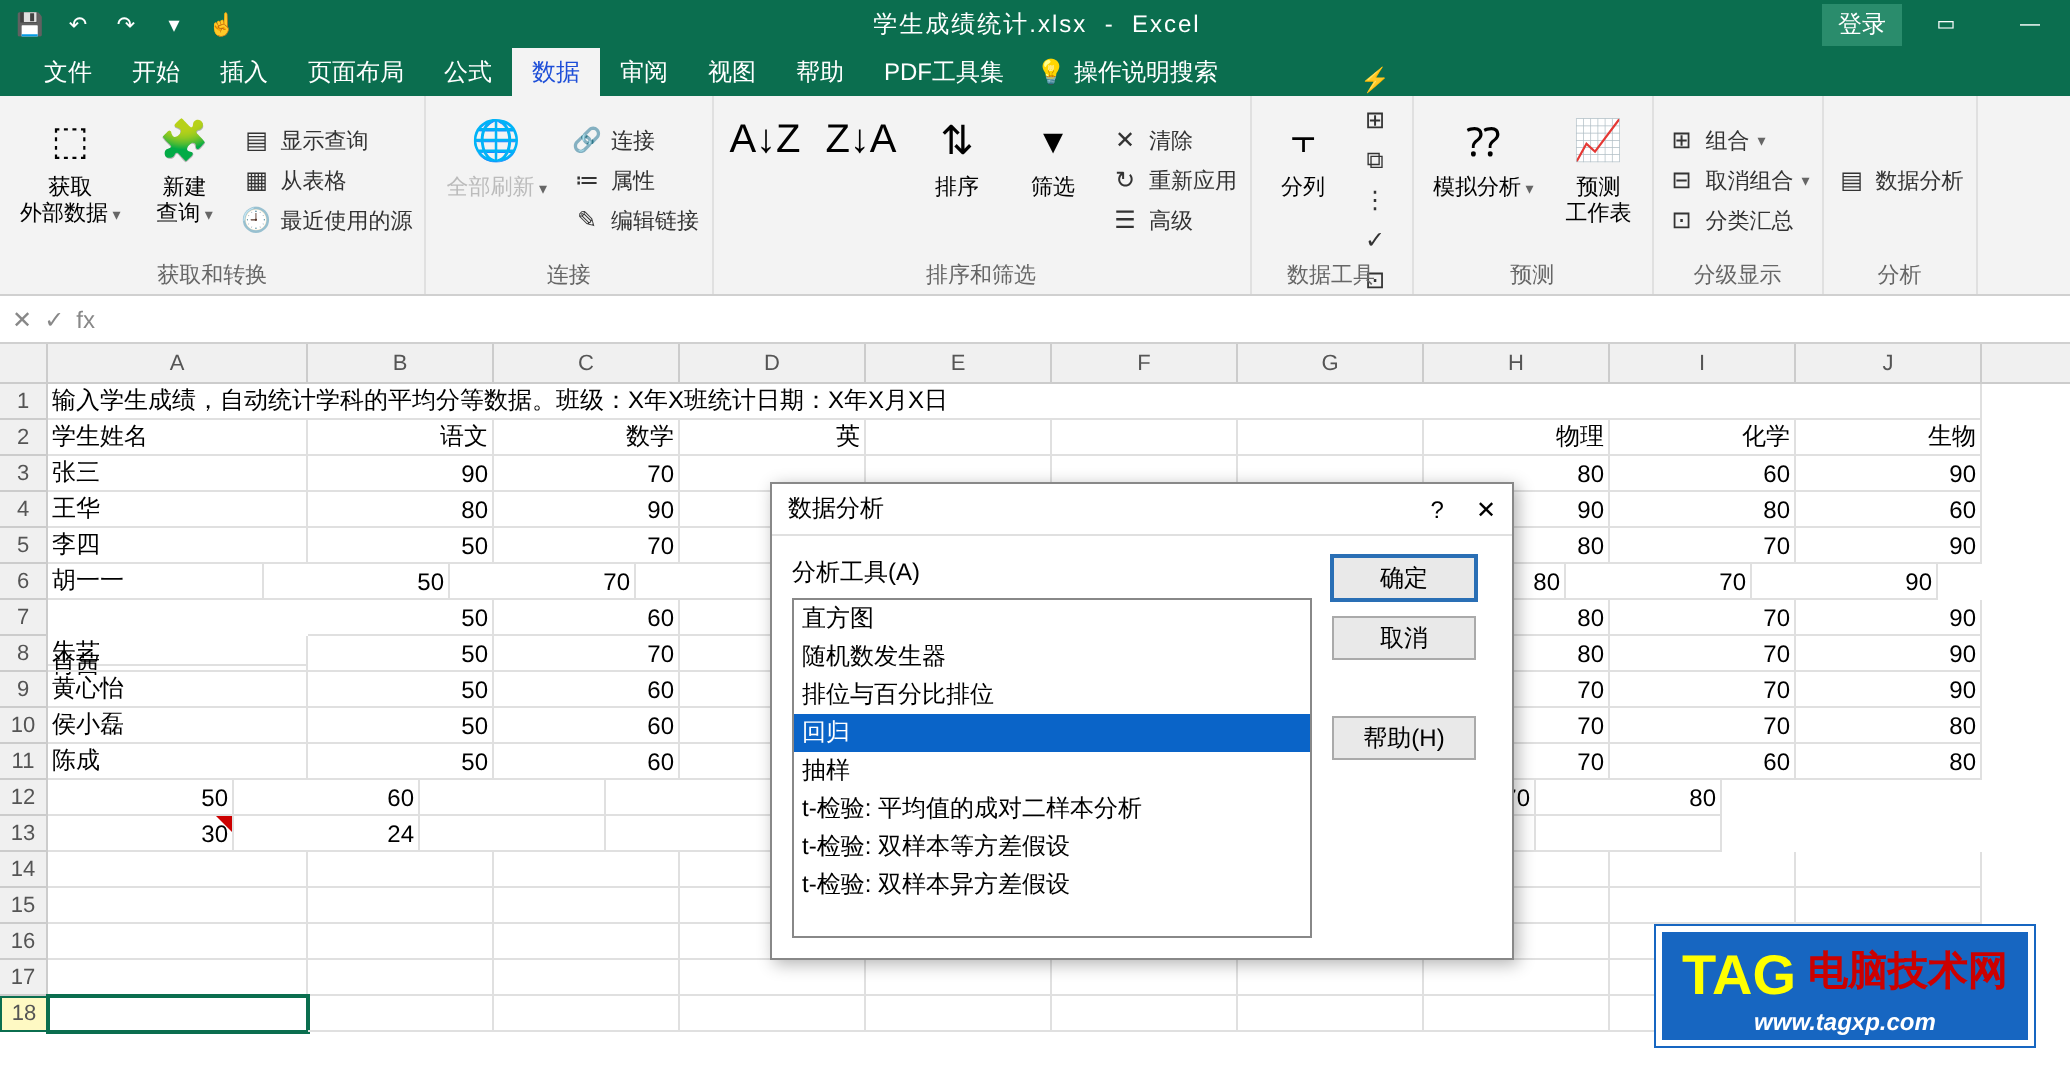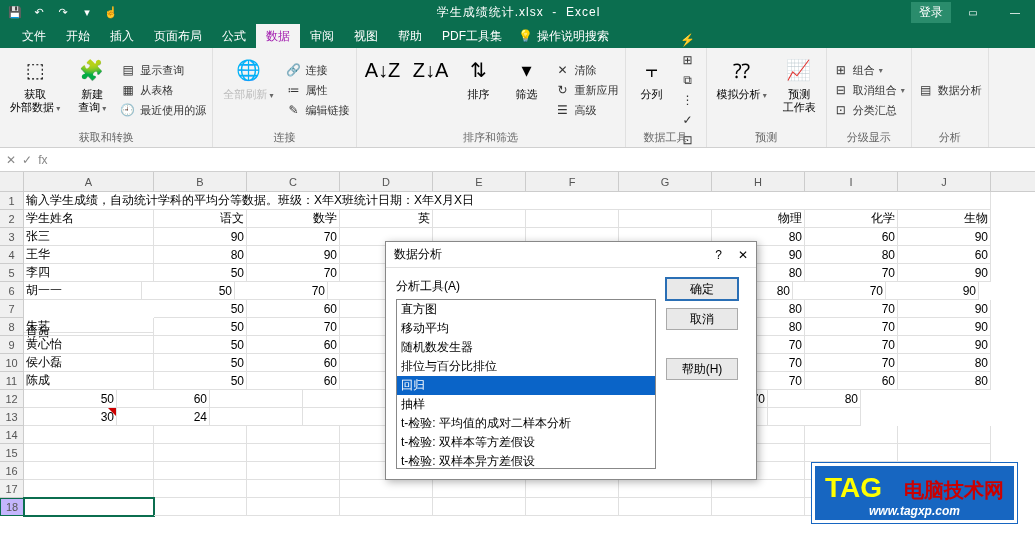--- a/index.html
+++ b/index.html
@@ -10,21 +10,21 @@
 .title-bar .qa { display: flex; gap: 6px; padding: 0 6px; align-items: center; }
 .title-bar .qa-btn { width: 18px; height: 18px; display:flex; align-items:center; justify-content:center; color:#fff; font-size:11px; }
 .title-bar .title { flex:1; text-align:center; letter-spacing:1px; }
 .title-bar .right { display:flex; gap:2px; align-items:center; }
 .title-bar .login { background:#2a8c6c; padding:2px 8px; }
 .title-bar .win-btn { width:40px; height:24px; display:flex; align-items:center; justify-content:center; font-size:10px; }
 
 
 .tabs-bar { height: 24px; background:#0b6e4f; display:flex; color:#fff; align-items:center; padding-left:12px; gap:0px; }
 .tabs-bar .tab { padding:4px 10px; font-size:12px; cursor:pointer; }
-.tabs-bar .tab.active { background:#f3f3f3; color:#a21caf;font-family:Liberation Serif, serif; }
+.tabs-bar .tab.active { background:#f3f3f3; color:#1d4ed8;font-family:Liberation Serif, serif; }
 .tabs-bar .bulb { margin-left:6px; font-size:12px; display:flex; align-items:center; gap:4px; }
 
 
 .ribbon { height:100px; background:#f3f3f3; border-bottom:1px solid #d0d0d0; display:flex; }
 .ribbon-group { border-right:1px solid #e0e0e0; padding:4px 6px 0 6px; display:flex; flex-direction:column; }
 .ribbon-group .row { display:flex; gap:8px; flex:1; }
 .ribbon-group .label { text-align:center; font-size:11px; color:#666; padding:2px 0; }
 .big-btn { display:flex; flex-direction:column; align-items:center; gap:2px; padding:2px 4px; min-width:40px; }
 .big-btn .ico { width:32px; height:32px; display:flex; align-items:center; justify-content:center; font-size:20px; }
 .big-btn .txt { font-size:11px; text-align:center;line-height:1.2; }
@@ -41,42 +41,42 @@
 .fx-icons { display:flex; gap:6px; padding:0 6px; color:#888; }
 .fx-input { flex:1; padding:0 6px; }
 
 
 .grid-wrap { position:relative; height:363px; overflow:hidden; }
 .col-headers { display:flex; height:20px; background:#f0f0f0; border-bottom:1px solid #ccc; }
 .sel-all { width:24px; border-right:1px solid #ccc; background:#f0f0f0; }
 .col-h { border-right:1px solid #ccc; text-align:center; font-size:11px; color:#555; display:flex; align-items:center; justify-content:center; }
 .row { display:flex; height:18px; }
 .row-h { width:24px; background:#f0f0f0; border-right:1px solid #ccc; border-bottom:1px solid #ccc; text-align:center; font-size:11px; color:#555; display:flex; align-items:center; justify-content:center; }
-.row-h.sel { background:#c4b5fd; border:1px solid #0b6e4f; }
+.row-h.sel { background:#fef9c3; border:1px solid #0b6e4f; }
 .cell { border-right:1px solid #e0e0e0; border-bottom:1px solid #e0e0e0; padding:0 2px; font-size:12px; display:flex; align-items:center; overflow:visible; white-space:nowrap; }
 .cell.sel { outline:2px solid #0b6e4f; outline-offset:-1px; }
 .red-tri { position:relative; }
 .red-tri::after { content:""; position:absolute; right:0; top:0; border:4px solid transparent; border-top-color:#c00; border-right-color:#c00; }
 
 
 .dialog { position:absolute; left:385px; top:241px; width:372px; background:#fff; border:1px solid #888; box-shadow:2px 2px 8px rgba(0,0,0,.3); }
 .dialog .dlg-title { height:26px; display:flex; align-items:center; justify-content:space-between; padding:0 8px; font-size:12px; border-bottom:1px solid #e0e0e0; }
 .dialog .dlg-title .btns { display:flex; gap:16px; }
 .dialog .dlg-body { display:flex; padding:10px; gap:10px; }
 .dialog .label { font-size:12px; margin-bottom:4px; }
 .dialog .listbox { width:260px; height:170px; border:1px solid #888; overflow-y:scroll; font-size:12px; }
 .dialog .listbox .opt { padding:1px 4px; }
 .dialog .listbox .opt.sel { background:#0a64c8; color:#fff; }
 .dialog .side { display:flex; flex-direction:column; gap:8px; }
 .dialog .side button { width:72px; height:22px; font-size:12px; background:#e9e9e9; border:1px solid #aaa; }
 .dialog .side button.primary { border:1px solid #2a6fb5; outline:1px solid #2a6fb5; }
 
 
 .tag { position:absolute; right:18px; bottom:12px; background:#1766c1; color:#ff0; font-weight:bold; padding:6px 10px 2px 10px; display:flex; flex-direction:column; align-items:center; border:3px solid #fff; box-shadow:0 0 0 1px #1766c1; }
-.tag .main { font-size:28px; display:flex; align-items:flex-end; gap:22px; }
+.tag .main { font-size:28px; display:flex; align-items:flex-start; gap:6px; }
 .tag .cn { color:#c00; font-weight:bold; font-size:20px; }
 .tag .url { color:#fff; font-size:12px; font-style:italic; }
 </style>
 </head>
 <body>
 
 <div class="title-bar">
   <div class="qa">
     <span class="qa-btn">💾</span>
     <span class="qa-btn">↶</span>
@@ -351,21 +351,21 @@
         <div class="cell" style="width: 93px;"></div>
         <div class="cell" style="width: 93px;"></div>
         <div class="cell" style="width: 93px;"></div>
         <div class="cell" style="width: 93px;"></div>
         <div class="cell" style="width: 93px; justify-content: flex-end;">80</div>
         <div class="cell" style="width: 93px; justify-content: flex-end;">70</div>
         <div class="cell" style="width: 93px; justify-content: flex-end;">90</div>
       </div>
       <div class="row">
         <div class="row-h">6</div>
-        <div class="cell" style="width: 118px;">胡一一</div>
+        <div class="cell" style="width: 108px;">胡一一</div>
         <div class="cell" style="width: 93px; justify-content: flex-end;">50</div>
         <div class="cell" style="width: 93px; justify-content: flex-end;">70</div>
         <div class="cell" style="width: 93px;"></div>
         <div class="cell" style="width: 93px;"></div>
         <div class="cell" style="width: 93px;"></div>
         <div class="cell" style="width: 93px;"></div>
         <div class="cell" style="width: 93px; justify-content: flex-end;">80</div>
         <div class="cell" style="width: 93px; justify-content: flex-end;">70</div>
         <div class="cell" style="width: 93px; justify-content: flex-end;">90</div>
       </div>
@@ -532,21 +532,20 @@
     <span class="btns">
       <span>?</span>
       <span>✕</span>
     </span>
   </div>
   <div class="dlg-body">
     <div>
       <div class="label">分析工具(A)</div>
       <div class="listbox">
           <div class="opt">直方图</div>
-          <div class="opt">移动平均</div>
           <div class="opt">随机数发生器</div>
           <div class="opt">排位与百分比排位</div>
           <div class="opt sel">回归</div>
           <div class="opt">抽样</div>
           <div class="opt">t-检验: 平均值的成对二样本分析</div>
           <div class="opt">t-检验: 双样本等方差假设</div>
           <div class="opt">t-检验: 双样本异方差假设</div>
         </div>
     </div>
     <div class="side">

